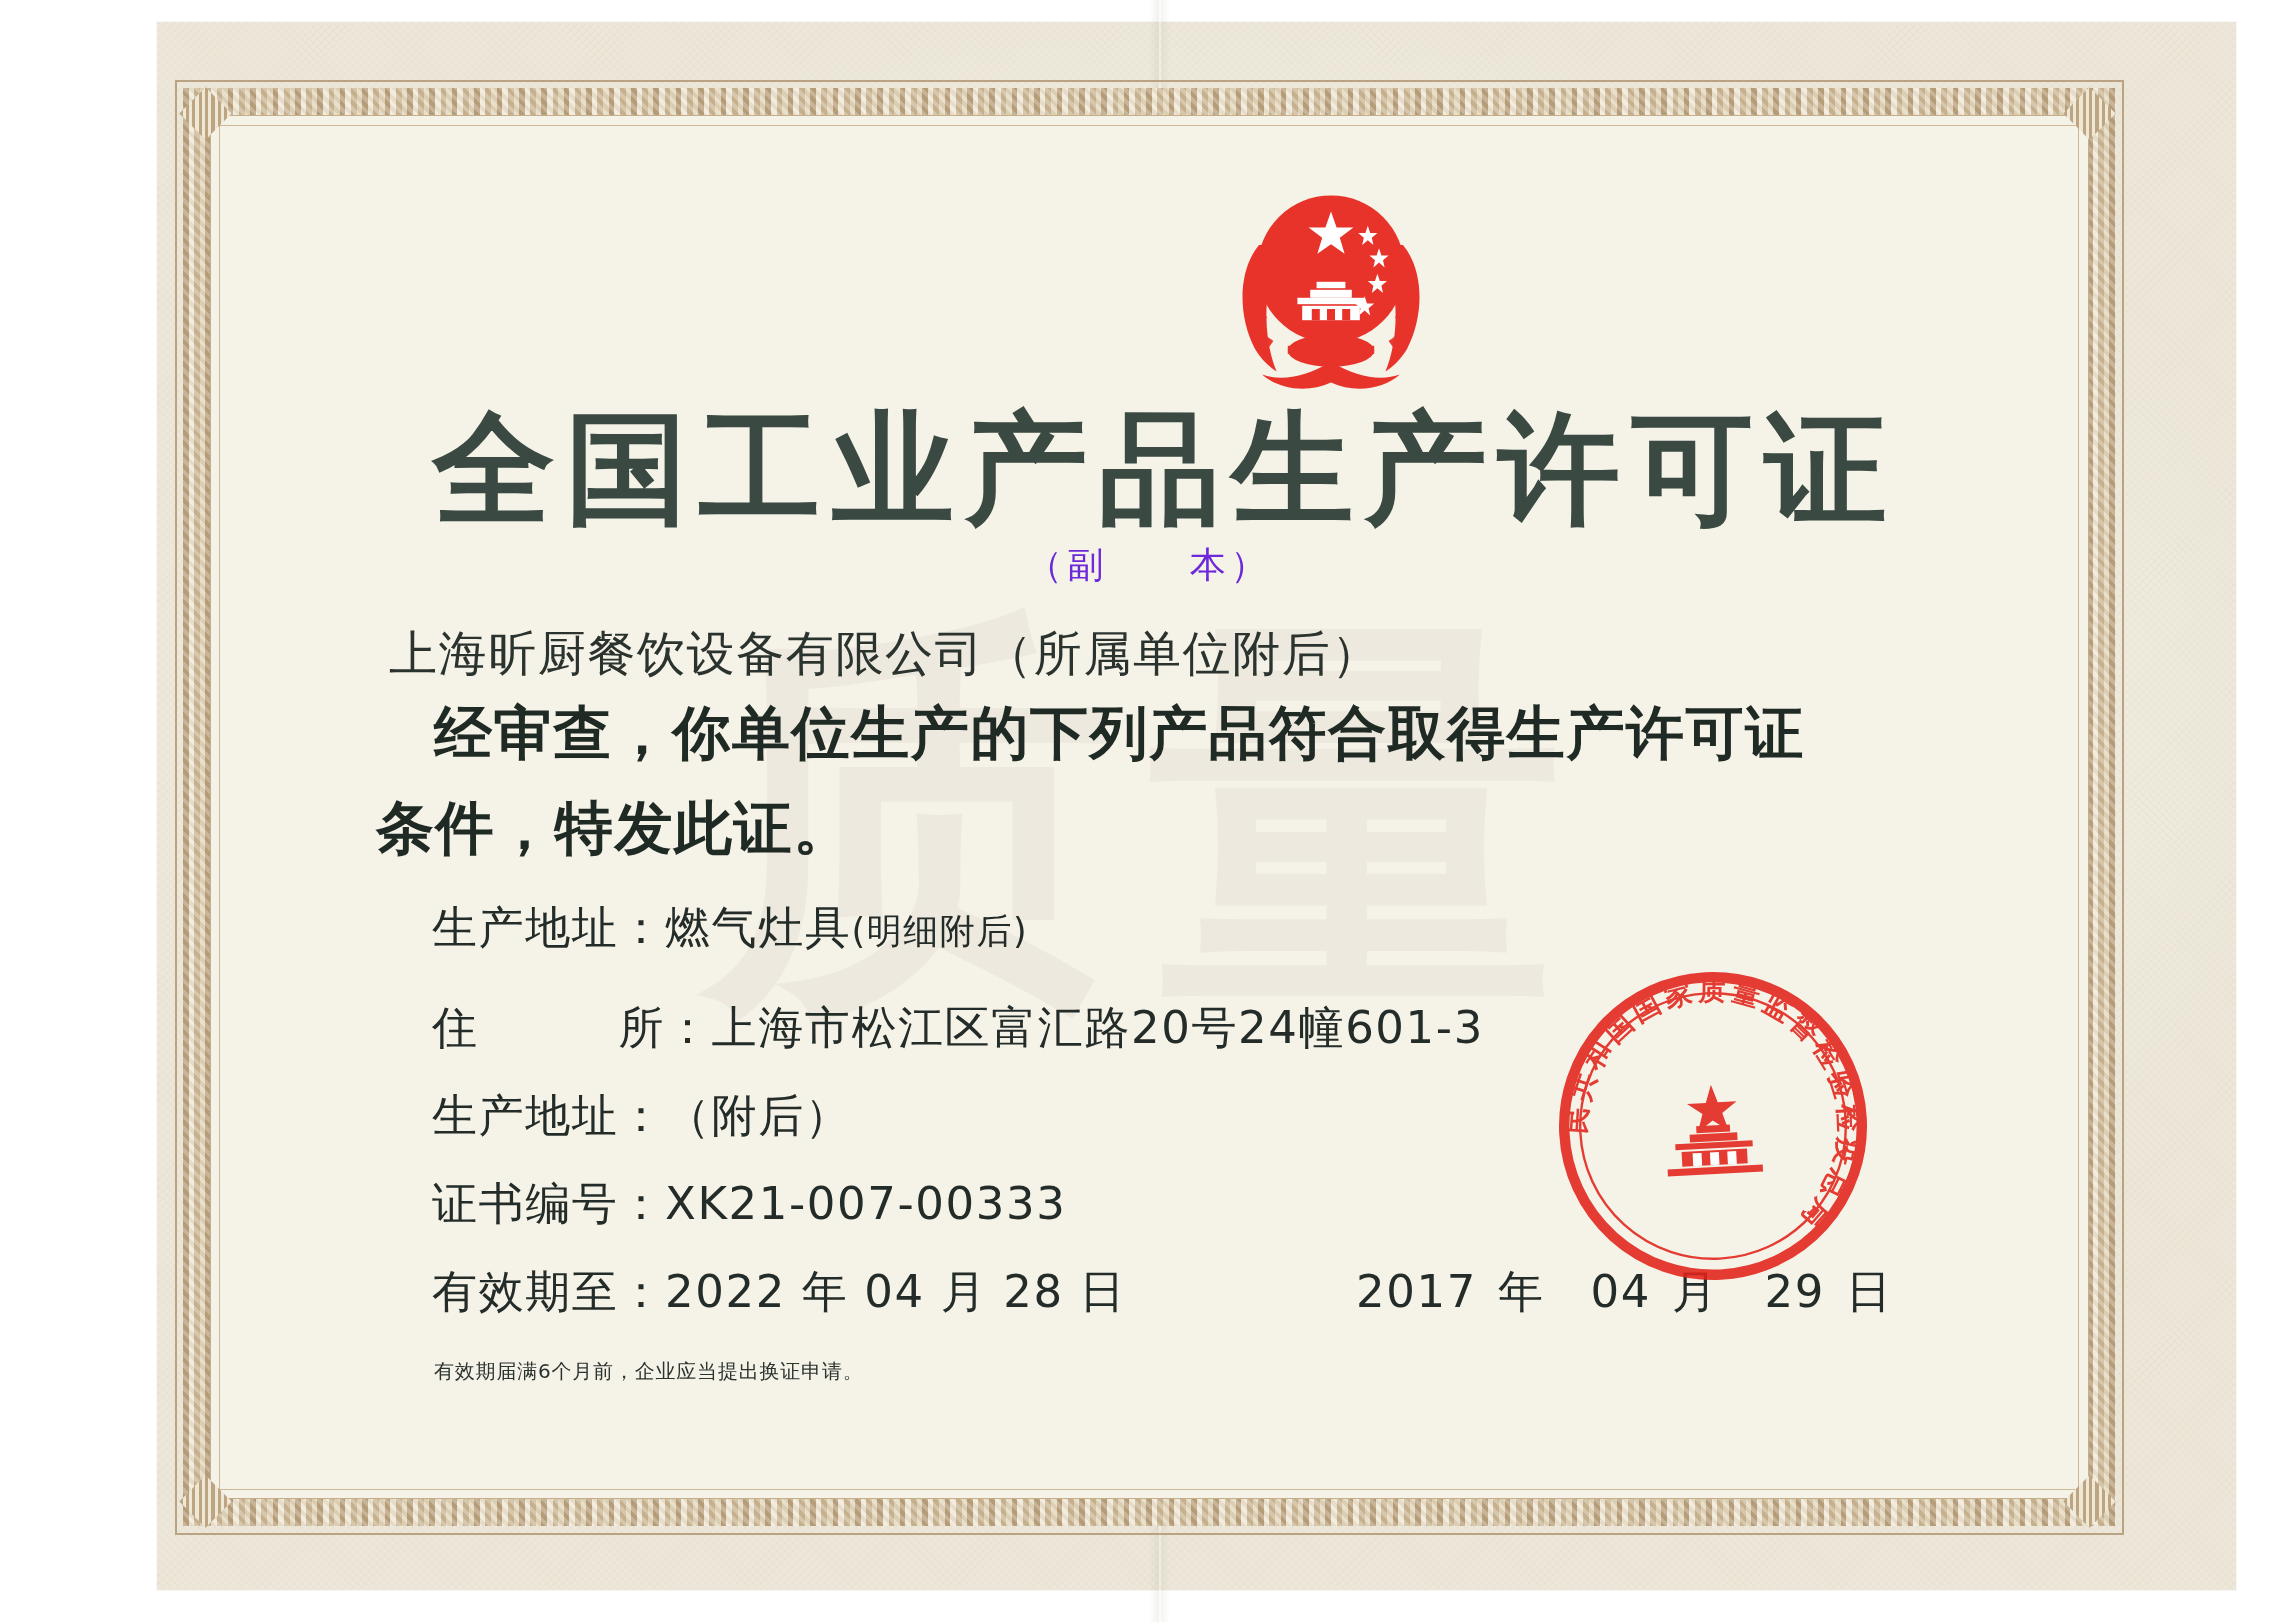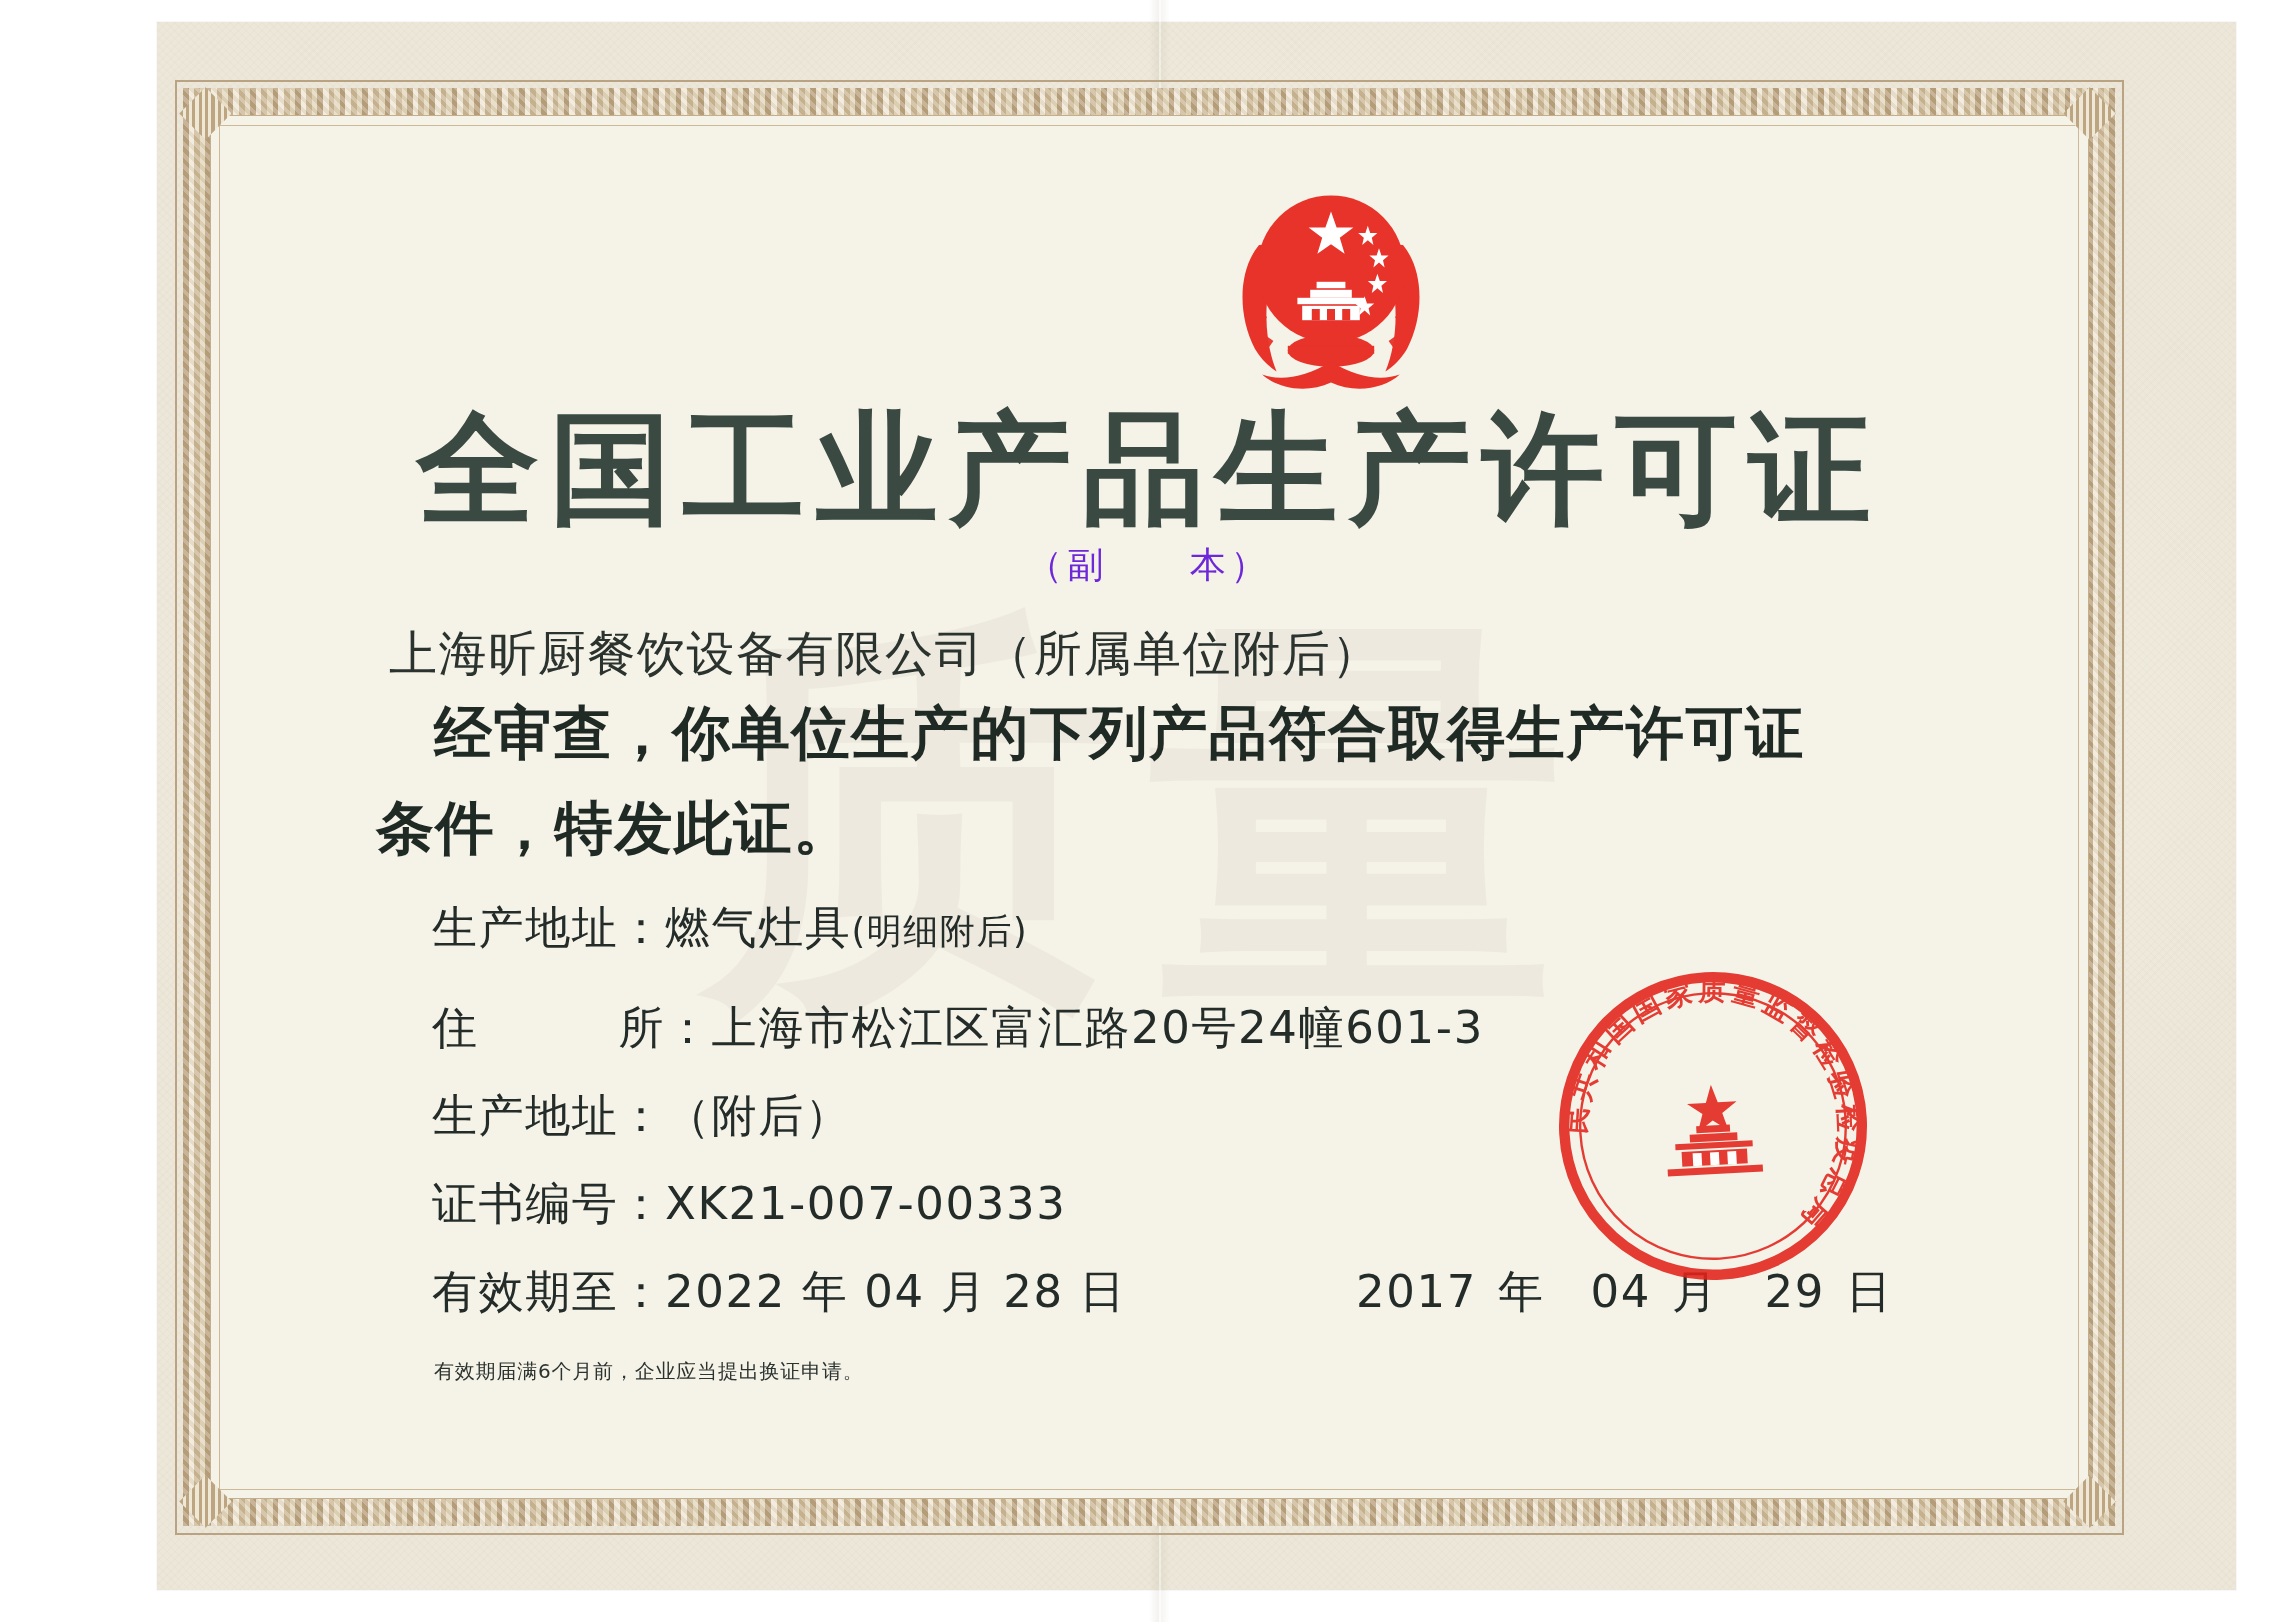--- a/index.html
+++ b/index.html
@@ -167,20 +167,21 @@
     left: 0;
     top: 264px;
     width: 1860px;
     text-align: center;
     font-family: "DejaVu Sans", "Liberation Sans", sans-serif;
     font-weight: 700;
     font-size: 122px;
     letter-spacing: 11.2px;
     color: #3a4a42;
     white-space: nowrap;
+    padding-left: 16px;
   }
 
   .subtitle {
     position: absolute;
     left: 0;
     top: 416px;
     width: 1860px;
     text-align: center;
     font-size: 36px;
     letter-spacing: 4.8px;

